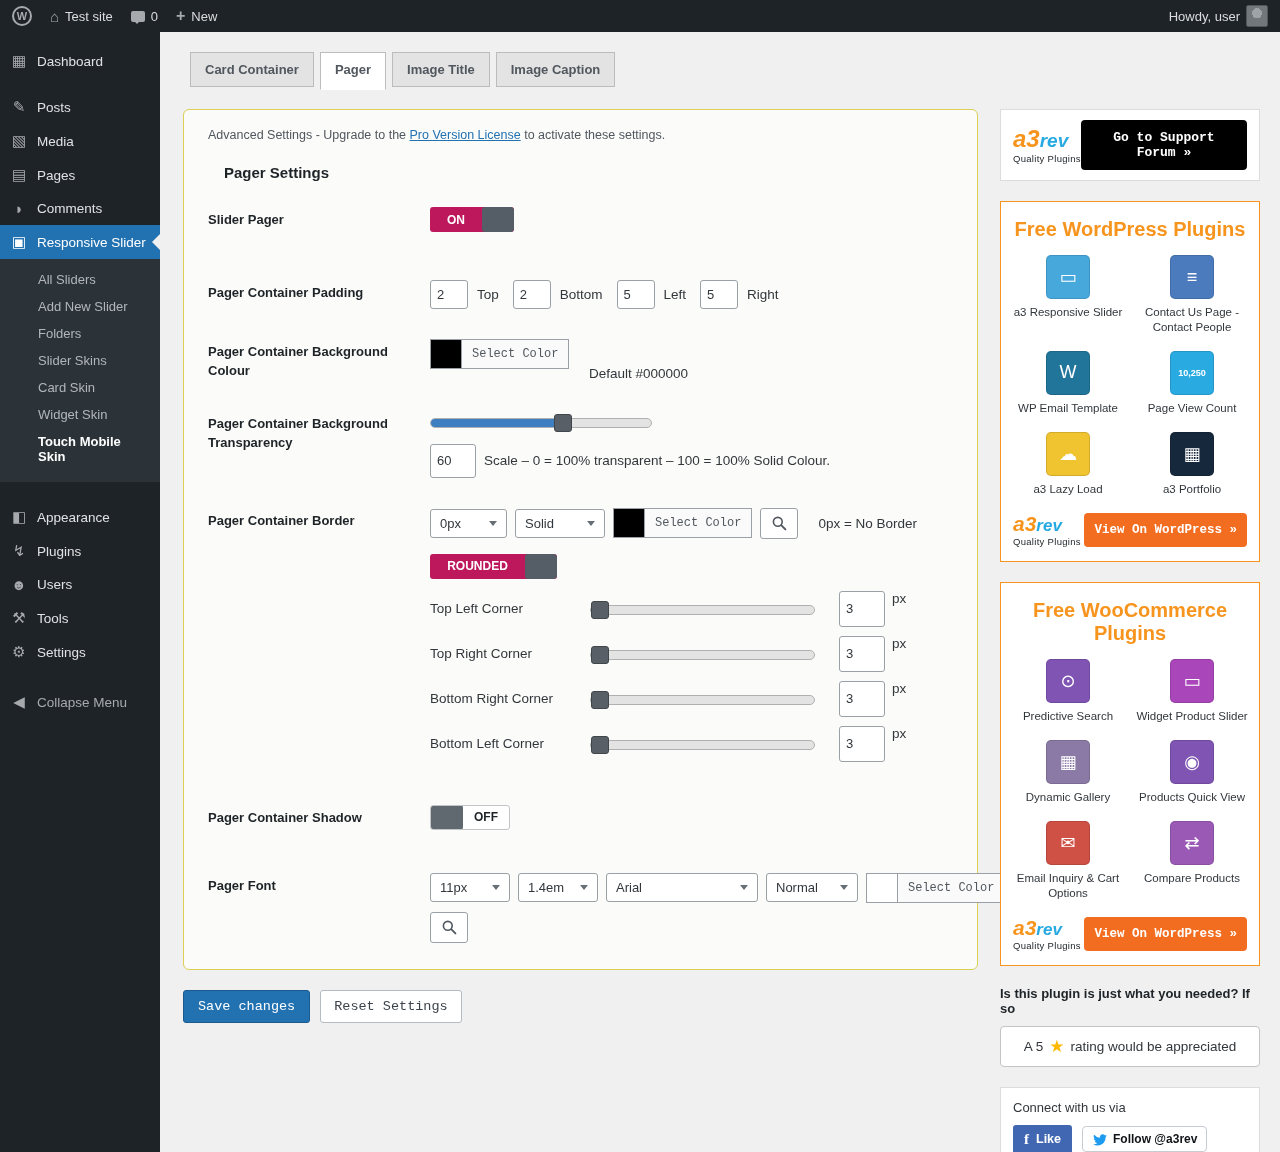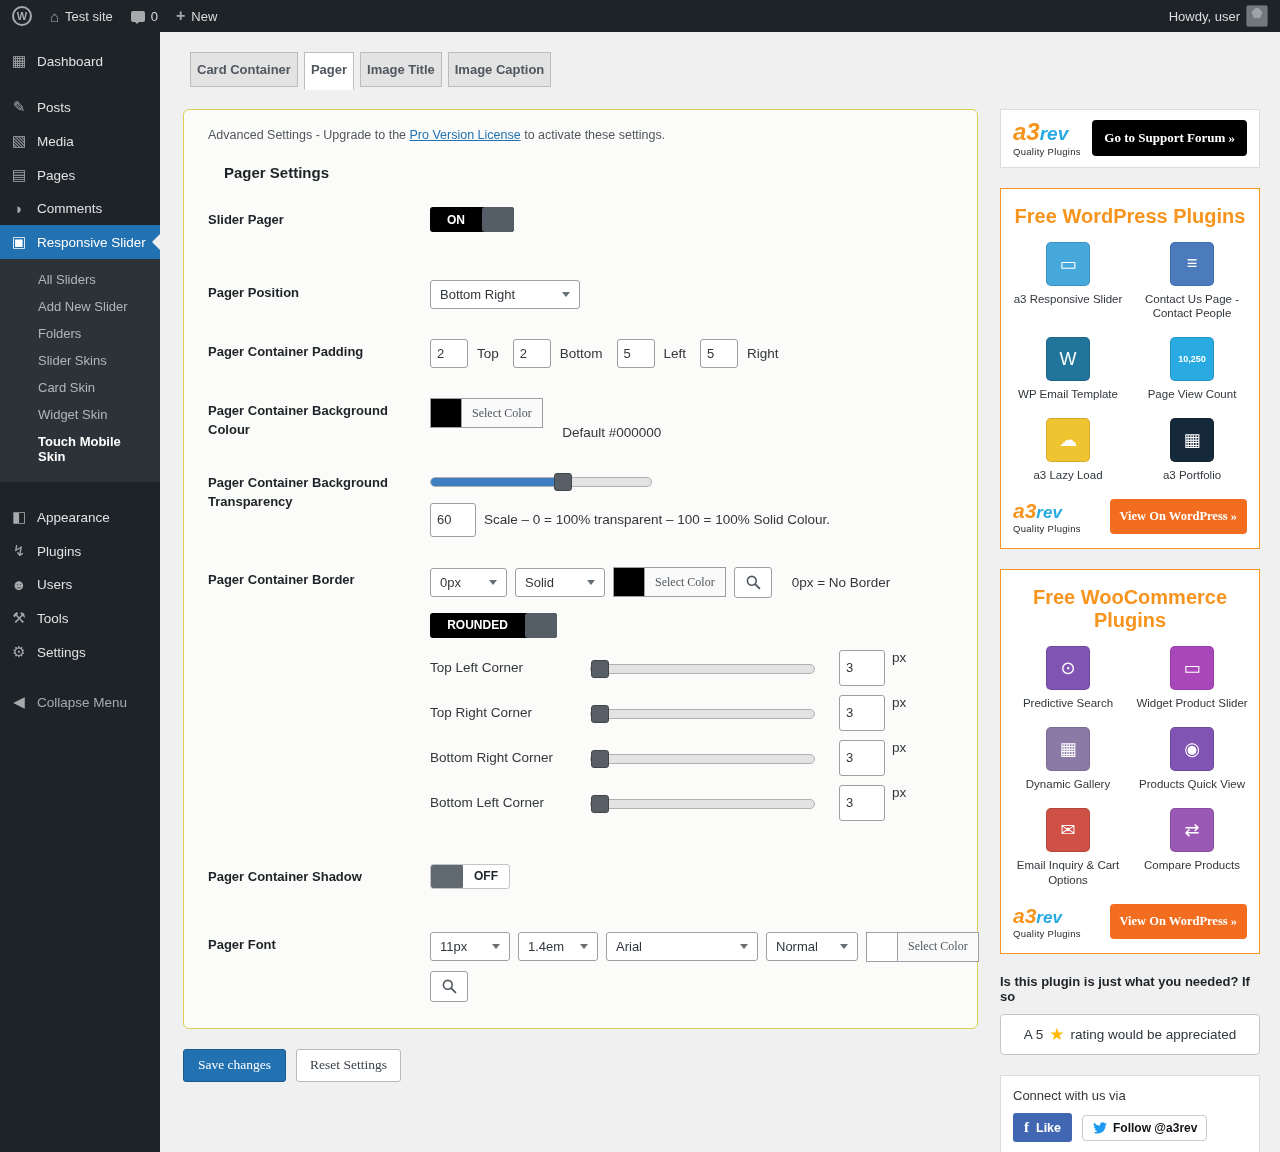--- a/index.html
+++ b/index.html
@@ -1,19 +1,19 @@
 <!DOCTYPE html>
 <html><head>
 <meta charset="utf-8">
 <style>
 *{box-sizing:border-box;margin:0;padding:0}
 html,body{width:1280px;height:1152px}
 body{overflow:hidden;position:relative;background:#f0f0f1;font-family:"Liberation Sans","DejaVu Sans",sans-serif;font-size:13px;color:#3c434a}
 a{color:#2271b1;cursor:pointer}
-button{font-family:Liberation Serif, serif}
+button{font-family:Liberation Mono, monospace}
 
 .admin-bar{position:fixed;top:0;left:0;width:1280px;height:32px;background:#1d2327;display:flex;justify-content:space-between;align-items:center;padding:0 12px;z-index:50}
 .ab-left,.ab-right{display:flex;align-items:center;gap:18px;height:100%}
 .ab-item{display:flex;align-items:center;gap:6px;font-size:13px;color:#dcdcde;cursor:pointer;height:100%}
 .wp-logo{width:20px;height:20px;border:2px solid #a7aaad;border-radius:50%;color:#a7aaad;font-weight:bold;font-size:11px;display:flex;align-items:center;justify-content:center;cursor:pointer}
 .home-icon{font-size:15px;color:#a7aaad}
 .bubble{width:14px;height:11px;background:#a7aaad;border-radius:2px;position:relative}
 .bubble:after{content:"";position:absolute;left:3px;bottom:-5px;border:3px solid transparent;border-top-color:#a7aaad}
 .plus-icon{font-size:16px;color:#a7aaad;font-weight:bold}
 .avatar{width:22px;height:22px;border-radius:2px;background:radial-gradient(circle at 50% 36%,#9ea3a8 0 5px,#72777c 5px);border:1px solid #50575e}
@@ -29,35 +29,35 @@
 .menu-item.active-parent .mi-icon{color:#fff}
 .menu-item.active-parent:after{content:"";position:absolute;right:0;top:50%;margin-top:-8px;border:8px solid transparent;border-right-color:#f0f0f1}
 .submenu{list-style:none;background:#2c3338;padding:7px 0 12px}
 .submenu li{padding:6px 12px 6px 38px;font-size:13px;color:#b2b6bb;cursor:pointer}
 .submenu li.active{color:#fff;font-weight:700}
 .collapse-wrap{margin-top:16px}
 .collapse-wrap .menu-item{color:#a7aaad}
 
 .content{margin-left:160px;padding:52px 20px 0 23px}
 .tabs{margin-left:7px;margin-bottom:22px;display:flex}
-.tab{padding:9px 6px;background:#e3e3e3;border:1px solid #bcbcbe;margin-right:6px;font-size:13px;font-weight:700;color:#50575e;cursor:pointer}
+.tab{padding:9px 14px;background:#e3e3e3;border:1px solid #bcbcbe;margin-right:6px;font-size:13px;font-weight:700;color:#50575e;cursor:pointer}
 .tab.active{background:#fff;border-bottom-color:#fff;padding-bottom:12px;margin-bottom:-3px}
 .main-row{display:flex;column-gap:22px;align-items:flex-start}
 .left-col{width:795px;flex:none}
 .right-col{width:260px;flex:none}
 
 .panel{background:#fbfbf9;border:1px solid #ddce55;border-radius:6px;padding:14px 24px 26px}
 .notice{text-align:left;font-size:12.5px;color:#50575e;margin:4px 0 22px}
 .panel h3{font-size:15px;color:#1d2327;margin:0 16px 26px;font-weight:700}
 .row{display:flex;align-items:flex-start;margin-bottom:30px}
 .row-label{width:222px;flex:none;font-weight:700;font-size:13px;color:#1d2327;line-height:1.45;padding-top:4px;padding-right:24px}
 .row-ctrl{flex:1}
 
 .toggle{display:inline-flex;align-items:center;height:25px;border-radius:3px;cursor:pointer;overflow:hidden}
-.toggle.blue{background:#000000;justify-content:space-between}
+.toggle.blue{background:#be185d;justify-content:space-between}
 .toggle.on-t{width:84px}
 .toggle.rounded-t{width:127px}
 .toggle .t-text{color:#fff;font-weight:700;font-size:12px;flex:1;text-align:center}
 .toggle .t-handle{width:32px;height:25px;background:#555d66;border-radius:3px;flex:none}
 .toggle.off-t{width:80px;background:#fff;border:1px solid #c3c4c7}
 .toggle.off-t .t-text{color:#1d2327}
 .toggle.off-t .t-handle{background:#60696f}
 
 .select{display:inline-flex;align-items:center;justify-content:space-between;gap:10px;background:#fff;border:1px solid #9aa0a5;border-radius:3px;height:29px;padding:0 9px;font-size:13px;color:#32373c;cursor:pointer;flex:none}
 .caret{width:0;height:0;border:4px solid transparent;border-top:5px solid #676f76;margin-top:4px;flex:none}
@@ -268,29 +268,20 @@
         <div class="row" style="margin-bottom:48px">
           <div class="row-label">Slider Pager</div>
           <div class="row-ctrl">
             <div class="toggle blue on-t">
               <span class="t-text">ON</span>
               <span class="t-handle"></span>
             </div>
           </div>
         </div>
 
-        <div class="row">
-          <div class="row-label">Pager Position</div>
-          <div class="row-ctrl">
-            <div class="select w150">
-              <span>Bottom Right</span>
-              <i class="caret"></i>
-            </div>
-          </div>
-        </div>
 
         <div class="row">
           <div class="row-label">Pager Container Padding</div>
           <div class="row-ctrl pad-fields">
 
               <span class="pad-field">
                 <input class="num" type="text" value="2" style="">
                 <span class="pad-caption">Top</span>
               </span>
 

